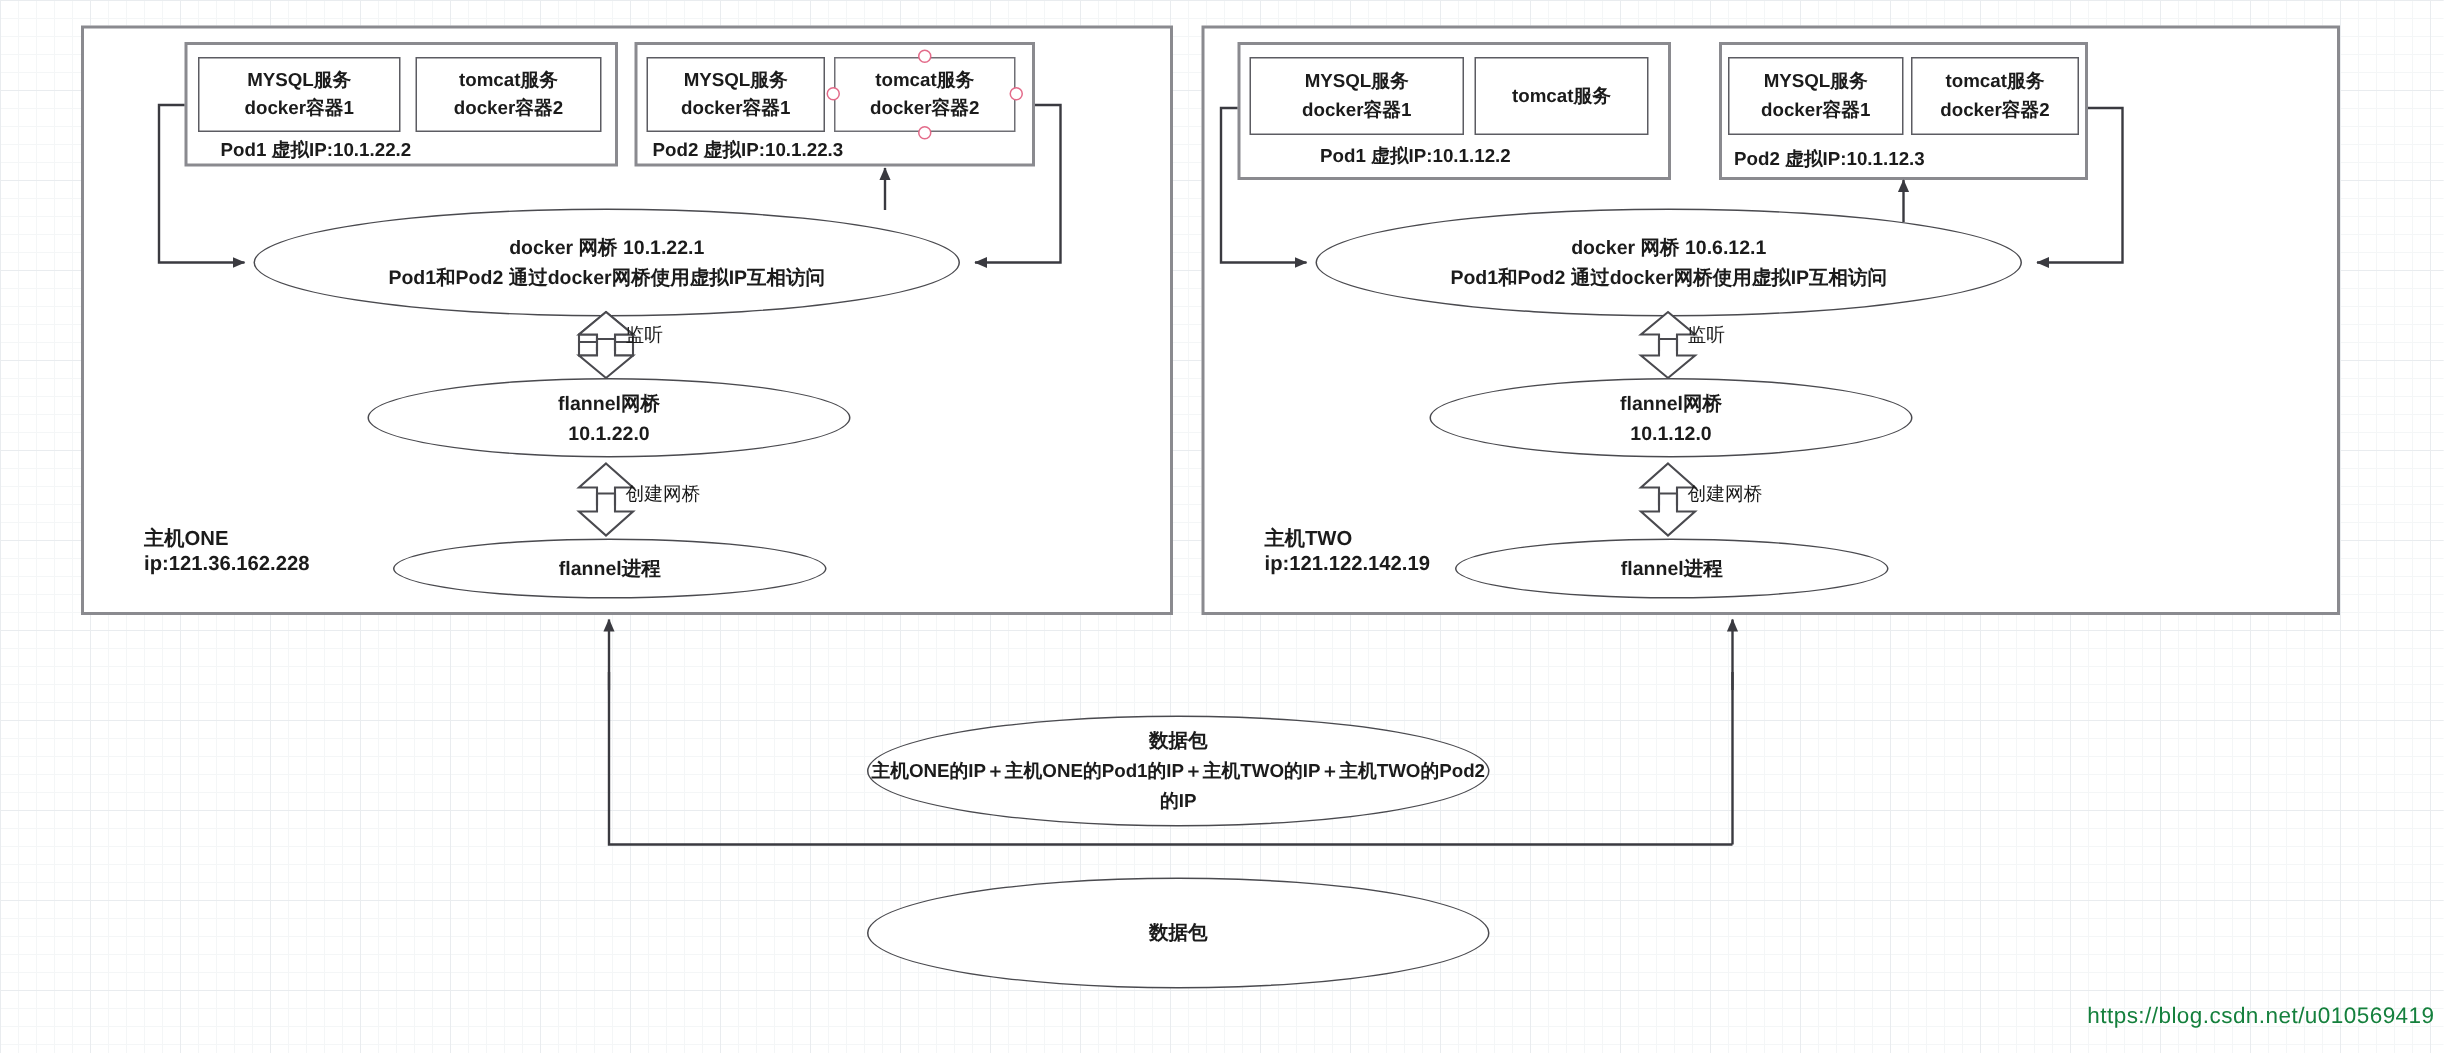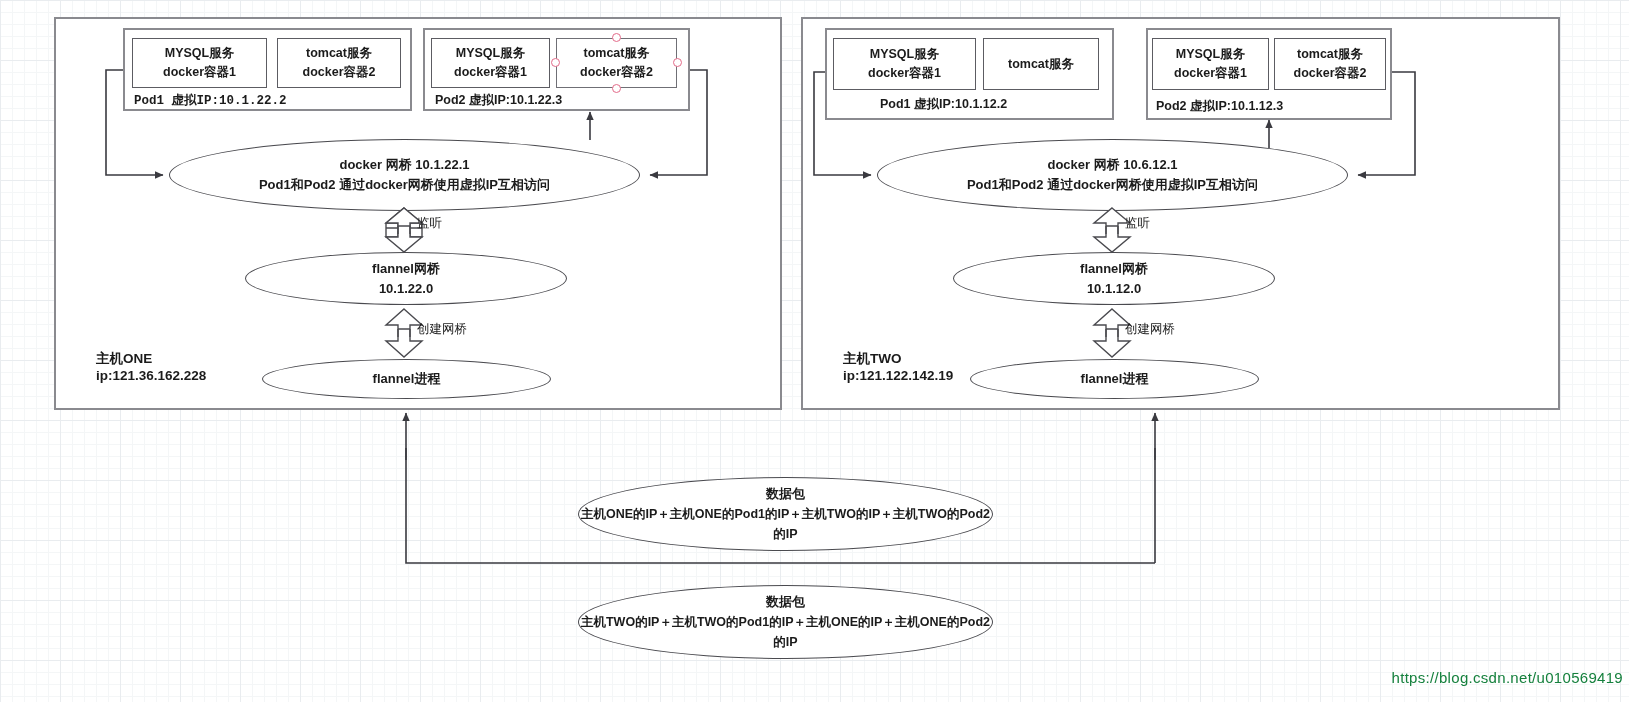--- a/index.html
+++ b/index.html
@@ -85,21 +85,21 @@
 
   <div class="pod" style="left:123px;top:28px;width:289px;height:83px;"></div>
   <div class="ctr" style="left:132px;top:38px;width:135px;height:50px;">
     <span>MYSQL服务</span>
     <span>docker容器1</span>
   </div>
   <div class="ctr" style="left:277px;top:38px;width:124px;height:50px;">
     <span>tomcat服务</span>
     <span>docker容器2</span>
   </div>
-  <div class="pod-caption" style="left:134px;top:92px;font-family:Liberation Mono, monospace;">Pod1  虚拟IP:10.1.22.2</div>
+  <div class="pod-caption" style="left:147px;top:92px;">Pod1  虚拟IP:10.1.22.2</div>
 
   <div class="pod" style="left:423px;top:28px;width:267px;height:83px;"></div>
   <div class="ctr" style="left:431px;top:38px;width:119px;height:50px;">
     <span>MYSQL服务</span>
     <span>docker容器1</span>
   </div>
   <div class="ctr sel" style="left:556px;top:38px;width:121px;height:50px;">
     <span>tomcat服务</span>
     <span>docker容器2</span>
   </div>
@@ -200,21 +200,20 @@
     <span class="r1">flannel进程</span>
   </div>
 
   <div class="ell pkt" style="left:578px;top:477px;width:415px;height:74px;">
     <span class="r1">数据包</span>
     <span class="r2">主机ONE的IP＋主机ONE的Pod1的IP＋主机TWO的IP＋主机TWO的Pod2的IP</span>
   </div>
 
   <div class="ell pkt" style="left:578px;top:585px;width:415px;height:74px;">
     <span class="r1">数据包</span>
-    <span class="r2">主机TWO的IP＋主机TWO的Pod1的IP＋主机ONE的IP＋主机ONE的Pod2的IP</span>
   </div>
 
   <svg class="layer">
     <defs>
       <marker id="ah" markerWidth="9" markerHeight="9" refX="8" refY="4.5" orient="auto" markerUnits="userSpaceOnUse">
         <path d="M0,0.8 L8.5,4.5 L0,8.2 z" fill="#3a3a40"></path>
       </marker>
     </defs>
     <g fill="none" stroke="#3a3a40" stroke-width="1.6">
 

